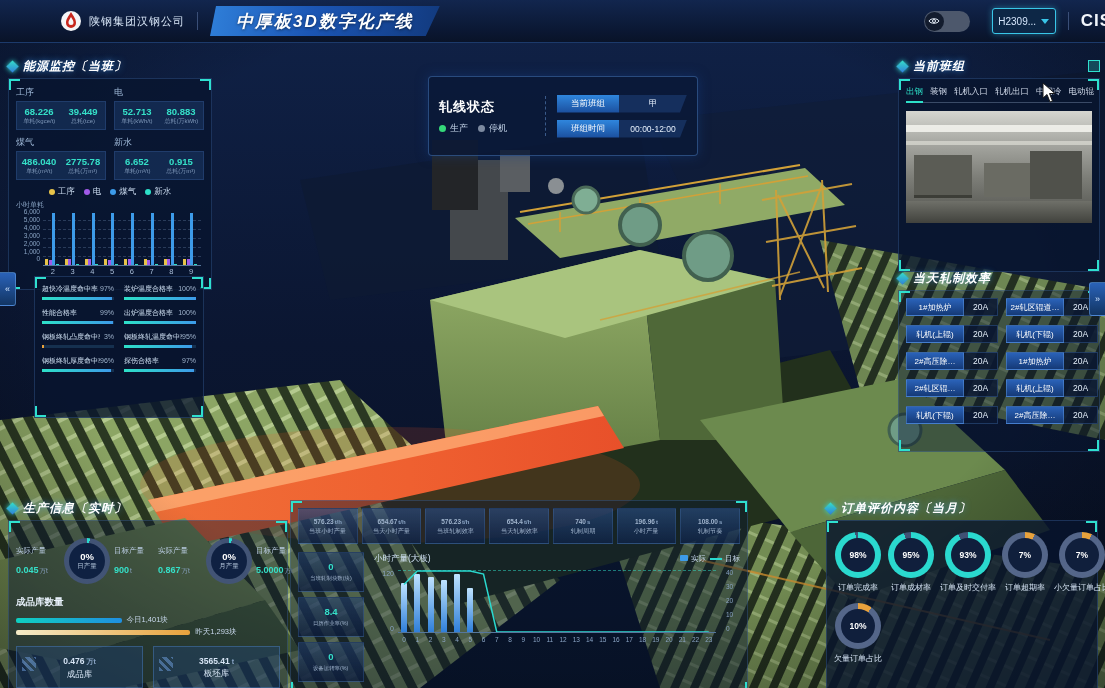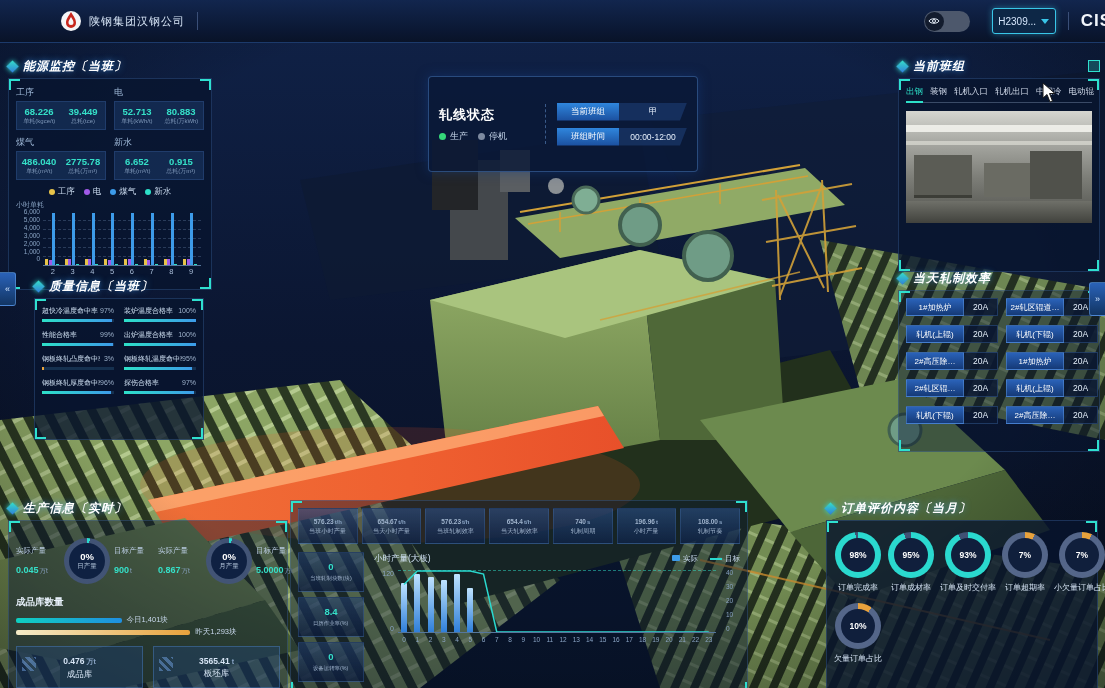--- a/index.html
+++ b/index.html
@@ -91,21 +91,21 @@
   .q-grid{display:grid;grid-template-columns:1fr 1fr;gap:8px 10px;}
   .q-item .qrow{display:flex;justify-content:space-between;align-items:baseline;}
   .q-item .qlab{font-size:7px;color:#cfe0f2;white-space:nowrap;overflow:hidden;max-width:58px;}
   .q-item .qpct{font-size:7px;color:#9fb3cc;}
   .q-item .qtrack{height:3px;background:#15304f;margin-top:3px;}
   .q-item .qfill{height:3px;background:linear-gradient(90deg,#2de0c8,#3d9be9);}
 
   
   #p-line{left:428px;top:76px;width:248px;height:62px;z-index:20;position:absolute;
     background:rgba(10,25,55,.82);border:1px solid rgba(90,150,230,.4);border-radius:4px;
-    box-shadow:0 0 12px rgba(20,60,130,.5);display:flex;align-items:center;padding:16px 10px;}
+    box-shadow:0 0 12px rgba(20,60,130,.5);display:flex;align-items:center;padding:8px 10px;}
   .ls-left{width:96px;}
   .ls-title{font-size:13px;font-weight:bold;color:#fff;letter-spacing:1px;margin-bottom:6px;}
   .ls-legend{display:flex;gap:10px;}
   .ls-legend .li{display:flex;align-items:center;gap:4px;font-size:9px;color:#c8d8ec;}
   .ls-legend .dot{width:7px;height:7px;border-radius:50%;}
   .ls-div{width:1px;height:40px;border-left:1px dashed #3a5a8a;margin:0 10px;}
   .ls-right{flex:1;display:flex;flex-direction:column;gap:7px;}
   .badge{display:flex;height:18px;clip-path:polygon(0 0,100% 0,calc(100% - 7px) 100%,0 100%);}
   .badge .bl{width:62px;display:flex;align-items:center;justify-content:center;font-size:8.5px;color:#fff;
     background:linear-gradient(180deg,#2f86dd,#1b4f9e);}
@@ -186,21 +186,21 @@
   .stat span{font-size:6.5px;color:#9fb3cc;white-space:nowrap;transform:scale(.95);}
   .eff-lower{display:flex;margin-top:8px;}
   .minis{width:66px;display:flex;flex-direction:column;gap:5px;}
   .mini{height:38px;background:linear-gradient(180deg,rgba(34,64,116,.55),rgba(12,28,60,.8));
     border:1px solid rgba(80,130,200,.25);display:flex;flex-direction:column;align-items:center;justify-content:center;gap:2px;}
   .mini b{font-size:9.5px;color:#35e0c8;}
   .mini span{font-size:6px;color:#9fb3cc;white-space:nowrap;transform:scale(.9);}
   .hour-wrap{flex:1;margin-left:10px;position:relative;}
   .hour-head{display:flex;align-items:center;height:14px;}
   .hc-title{font-size:8.5px;color:#cfe0f2;}
-  .hc-legend{margin-left:auto;display:flex;align-items:center;gap:12px;font-size:7.5px;color:#c8d8ec;text-align:right;}
+  .hc-legend{margin-left:auto;display:flex;align-items:center;gap:4px;font-size:7.5px;color:#c8d8ec;text-align:right;}
   .lg-sq{width:8px;height:6px;background:#3d9be9;border-radius:1px;display:inline-block;margin-right:3px;}
   .lg-ln{width:12px;height:2px;background:#2ad9cf;display:inline-block;margin-right:3px;vertical-align:middle;}
   #hour-area{position:relative;height:92px;margin-top:4px;}
   #hour-yl{position:absolute;left:0;top:0;height:62px;width:20px;display:flex;flex-direction:column;justify-content:space-between;text-align:right;}
   #hour-yl span{font-size:7px;color:#8aa4c4;line-height:1;}
   #hour-plot{position:absolute;left:24px;top:0;width:318px;height:62px;border-bottom:1px solid #56779c;}
   #hour-plot .topline{position:absolute;left:0;right:0;top:0;border-top:1px dashed rgba(45,224,200,.5);}
   .hbar{position:absolute;bottom:0;background:linear-gradient(180deg,#bfe3ff,#2f7fd9);border-radius:1px 1px 0 0;}
   #hour-xlabels{position:absolute;left:24px;top:66px;width:318px;height:10px;}
   #hour-xlabels span{position:absolute;font-size:6.5px;color:#8aa4c4;transform:translateX(-50%);}
@@ -318,20 +318,23 @@
   <header>
     <div class="logo-wrap">
       <svg width="22" height="22" viewBox="0 0 22 22">
         <circle cx="11" cy="11" r="10" fill="#f5f6f8"></circle>
         <path d="M11 2 C8 7 6 9 6 13 a5 5 0 0 0 10 0 C16 9 14 7 11 2 Z" fill="#c8281e"></path>
         <path d="M11 7 c-1.5 2.5-2.5 3.5-2.5 5.5 a2.5 2.5 0 0 0 5 0 C13.5 10.5 12.5 9.5 11 7 Z" fill="#f5f6f8"></path>
       </svg>
       <span class="company">陕钢集团汉钢公司</span>
     </div>
     <span class="hdiv"></span>
+    <div class="plaque">
+      <span>中厚板3D数字化产线</span>
+    </div>
     <div class="hright">
       <div class="toggle">
         <span class="knob">
           <svg width="12" height="12" viewBox="0 0 24 24" fill="none" stroke="#e8f0fa" stroke-width="2">
             <path d="M2 12 C5 6 19 6 22 12 C19 18 5 18 2 12 Z"></path>
               <circle cx="12" cy="12" r="3"></circle>
           </svg>
         </span>
       </div>
       <div class="select">
@@ -488,24 +491,20 @@
             <span style="left: 88.875px;">6</span>
             <span style="left: 108.625px;">7</span>
             <span style="left: 128.375px;">8</span>
             <span style="left: 148.125px;">9</span>
           </div>
       </div>
     </div>
   </div>
 
   <div class="pgroup" id="p-quality">
-    <div class="ptitle">
-        <span class="dia"></span>
-      <span class="ttl">质量信息〔当班〕</span>
-      </div>
     <div class="pbody">
       <div class="q-grid">
 
           <div class="q-item">
             <div class="qrow">
               <span class="qlab">超快冷温度命中率</span>
               <span class="qpct">97%</span>
             </div>
             <div class="qtrack">
               <div class="qfill" style="width: 97%;"></div>

